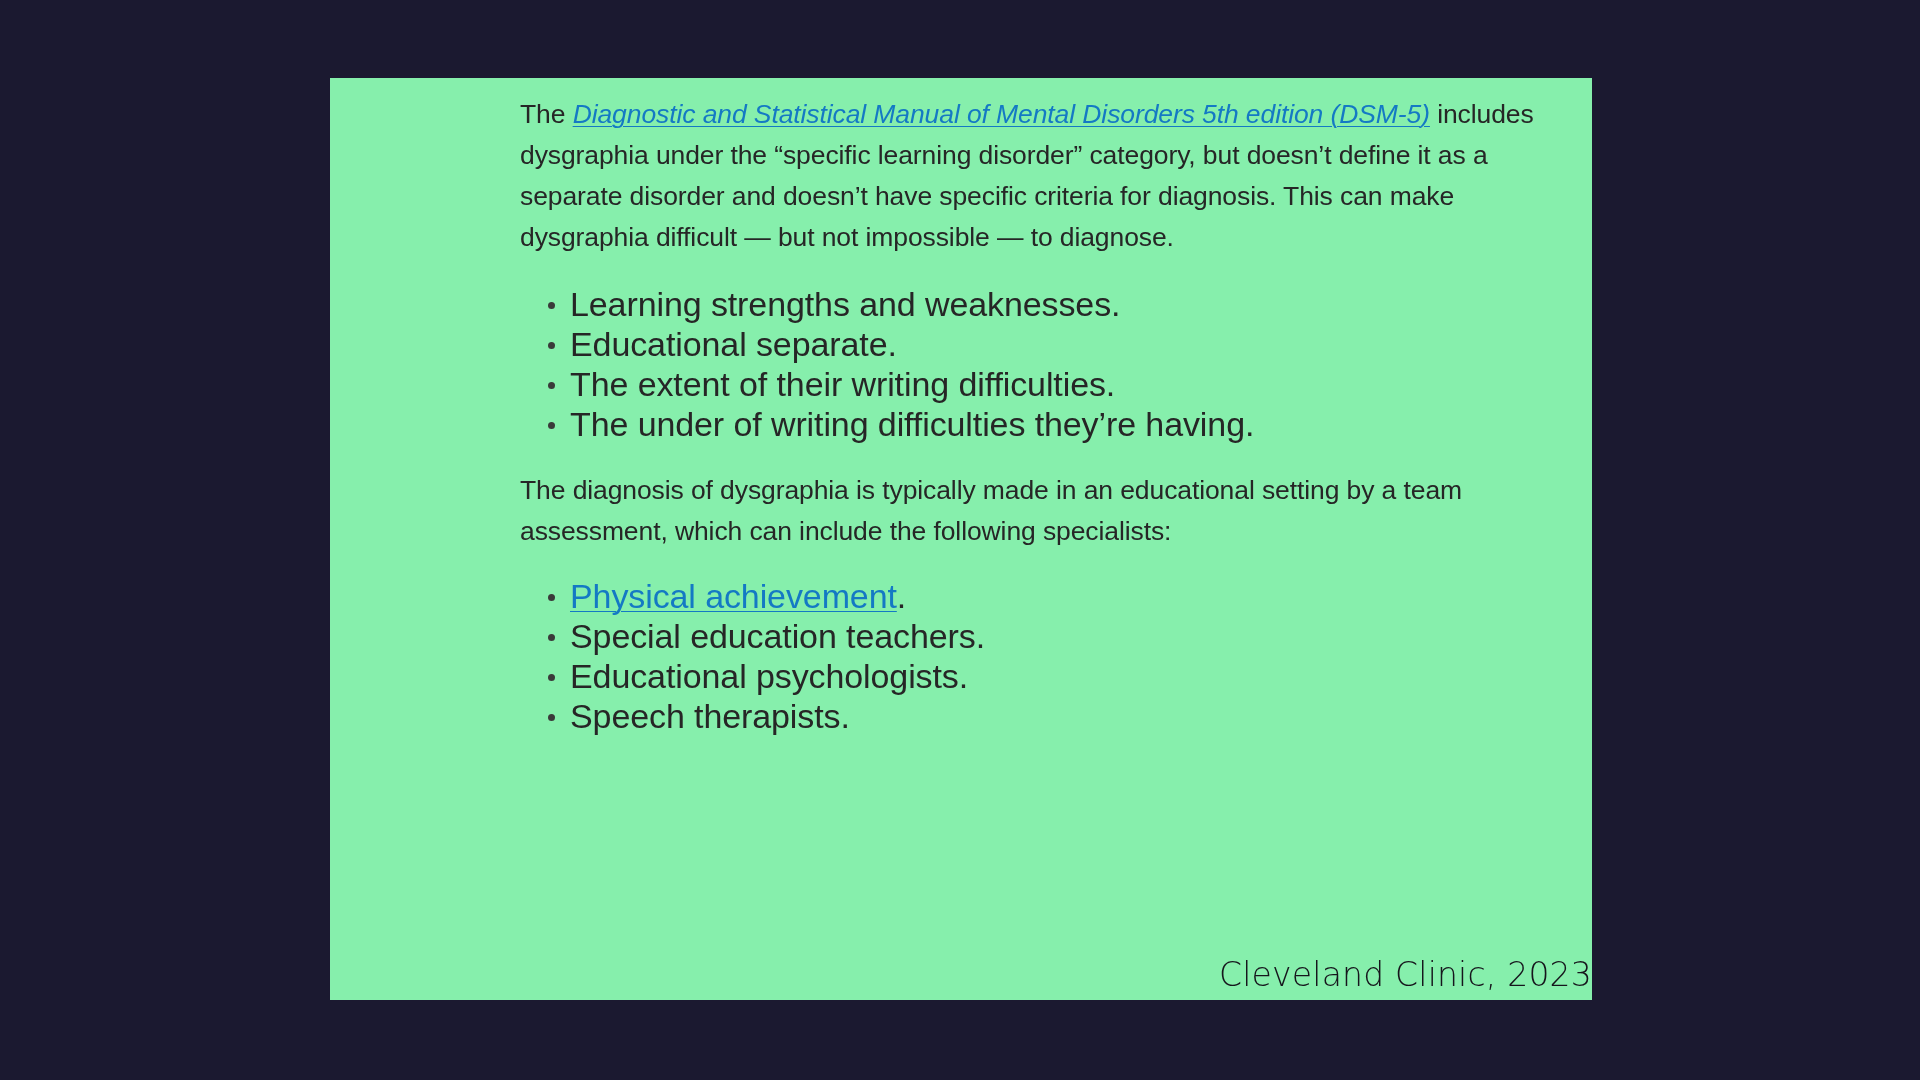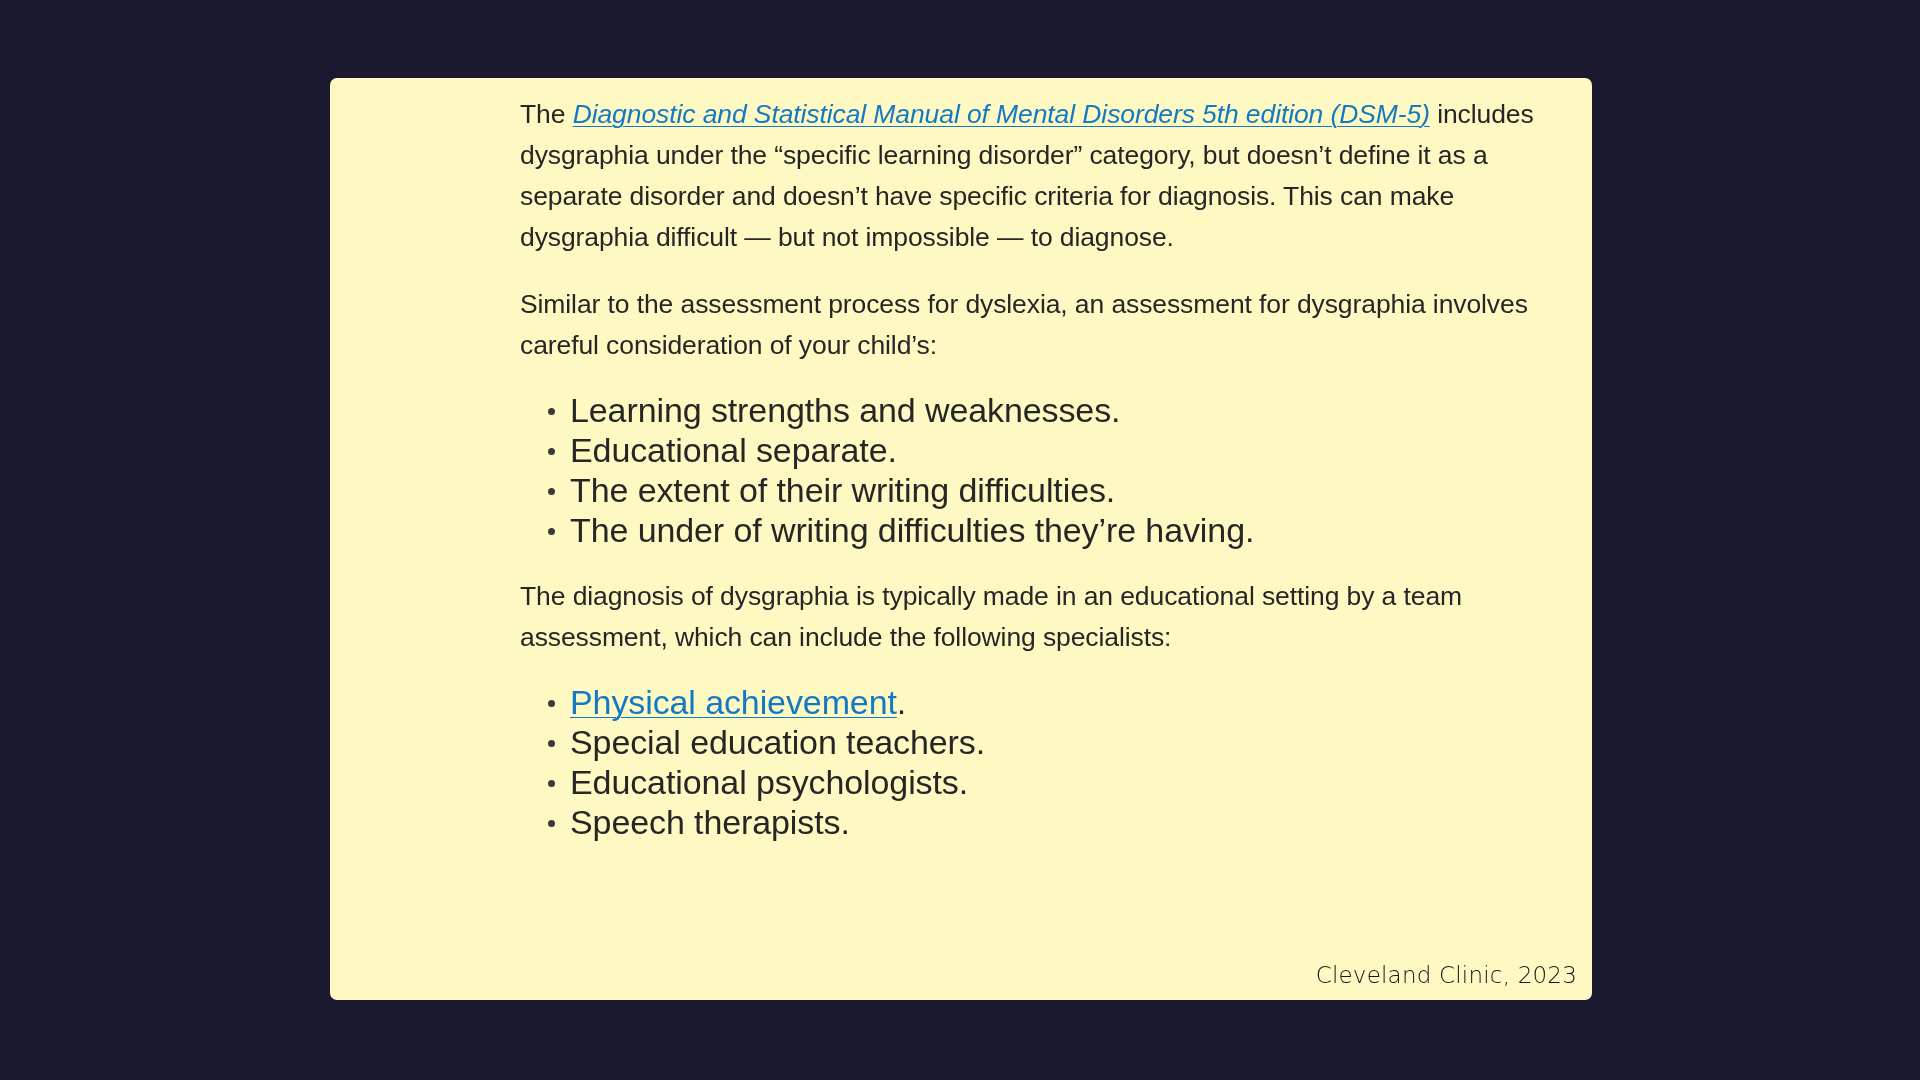--- a/index.html
+++ b/index.html
@@ -20,24 +20,23 @@
     height: 1080px;
     background: #1b1930;
   }
 
   #content-card {
     position: absolute;
     left: 330px;
     top: 78px;
     width: 1262px;
     height: 922px;
-    background: #fef9c3;
+    background: #86efac;
     overflow: hidden;
     box-sizing: border-box;
-    border-radius: 7px;
   }
 
   #article {
     position: absolute;
     left: 190px;
     top: 16px;
     width: 1035px;
   }
 
   .para {
@@ -89,43 +88,42 @@
     left: 2px;
     top: 18px;
     width: 7px;
     height: 7px;
     border-radius: 50%;
     background: #3a3a3a;
   }
 
   #attribution {
     position: absolute;
-    right: 15px;
+    right: 0;
     bottom: 2px;
     font-family: "DejaVu Sans", sans-serif;
-    font-size: 23px;
+    font-size: 33px;
     line-height: 46px;
     color: #16151c;
     font-weight: 300;
     letter-spacing: 0.2px;
     white-space: nowrap;
   }
 </style>
 </head>
 <body>
 
 <div id="slide">
 
   <div id="content-card">
 
     <div id="article">
 
       <p class="para"><span>The </span><a class="link italic" href="#">Diagnostic and Statistical Manual of Mental Disorders 5th edition (DSM-5)</a><span> includes dysgraphia under the “specific learning disorder” category, but doesn’t define it as a separate disorder and doesn’t have specific criteria for diagnosis. This can make dysgraphia difficult — but not impossible — to diagnose.</span></p>
 
-      <p class="para tight">Similar to the assessment process for dyslexia, an assessment for dysgraphia involves careful consideration of your child’s:</p>
 
       <ul class="bullets">
         <li>Learning strengths and weaknesses.</li>
         <li>Educational separate.</li>
         <li>The extent of their writing difficulties.</li>
         <li>The under of writing difficulties they’re having.</li>
       </ul>
 
       <p class="para tight">The diagnosis of dysgraphia is typically made in an educational setting by a team assessment, which can include the following specialists:</p>
 

